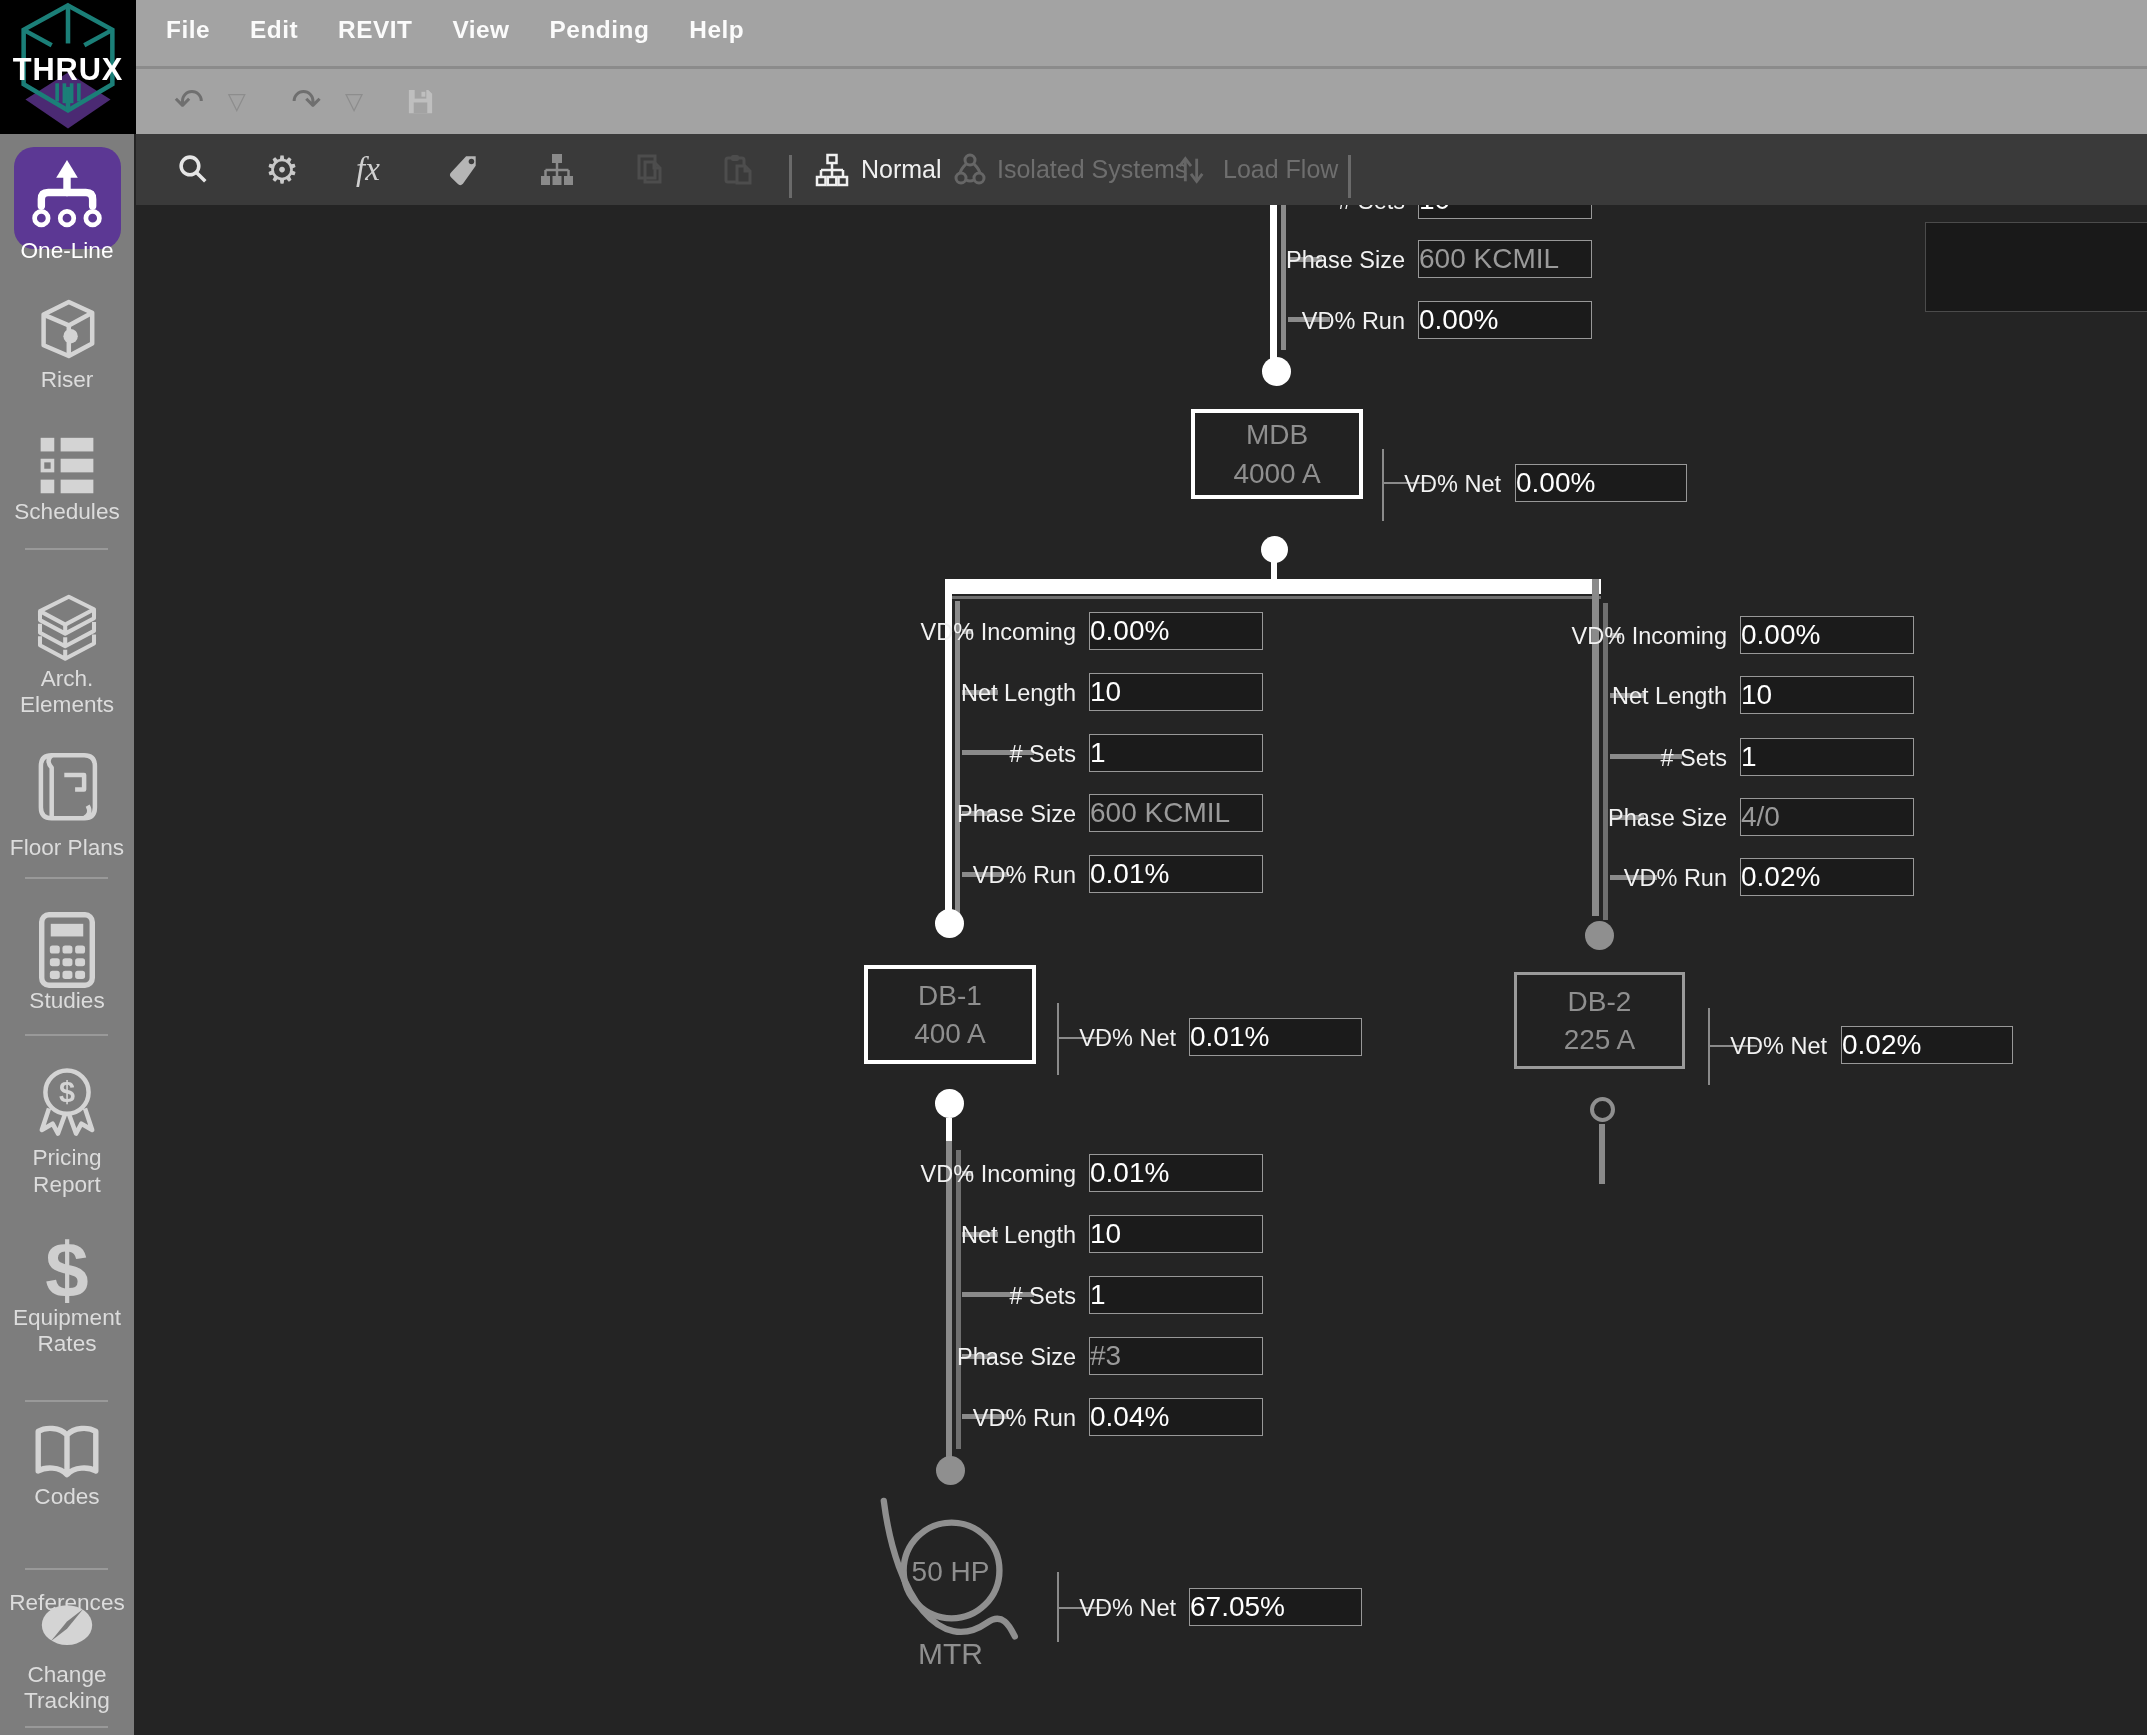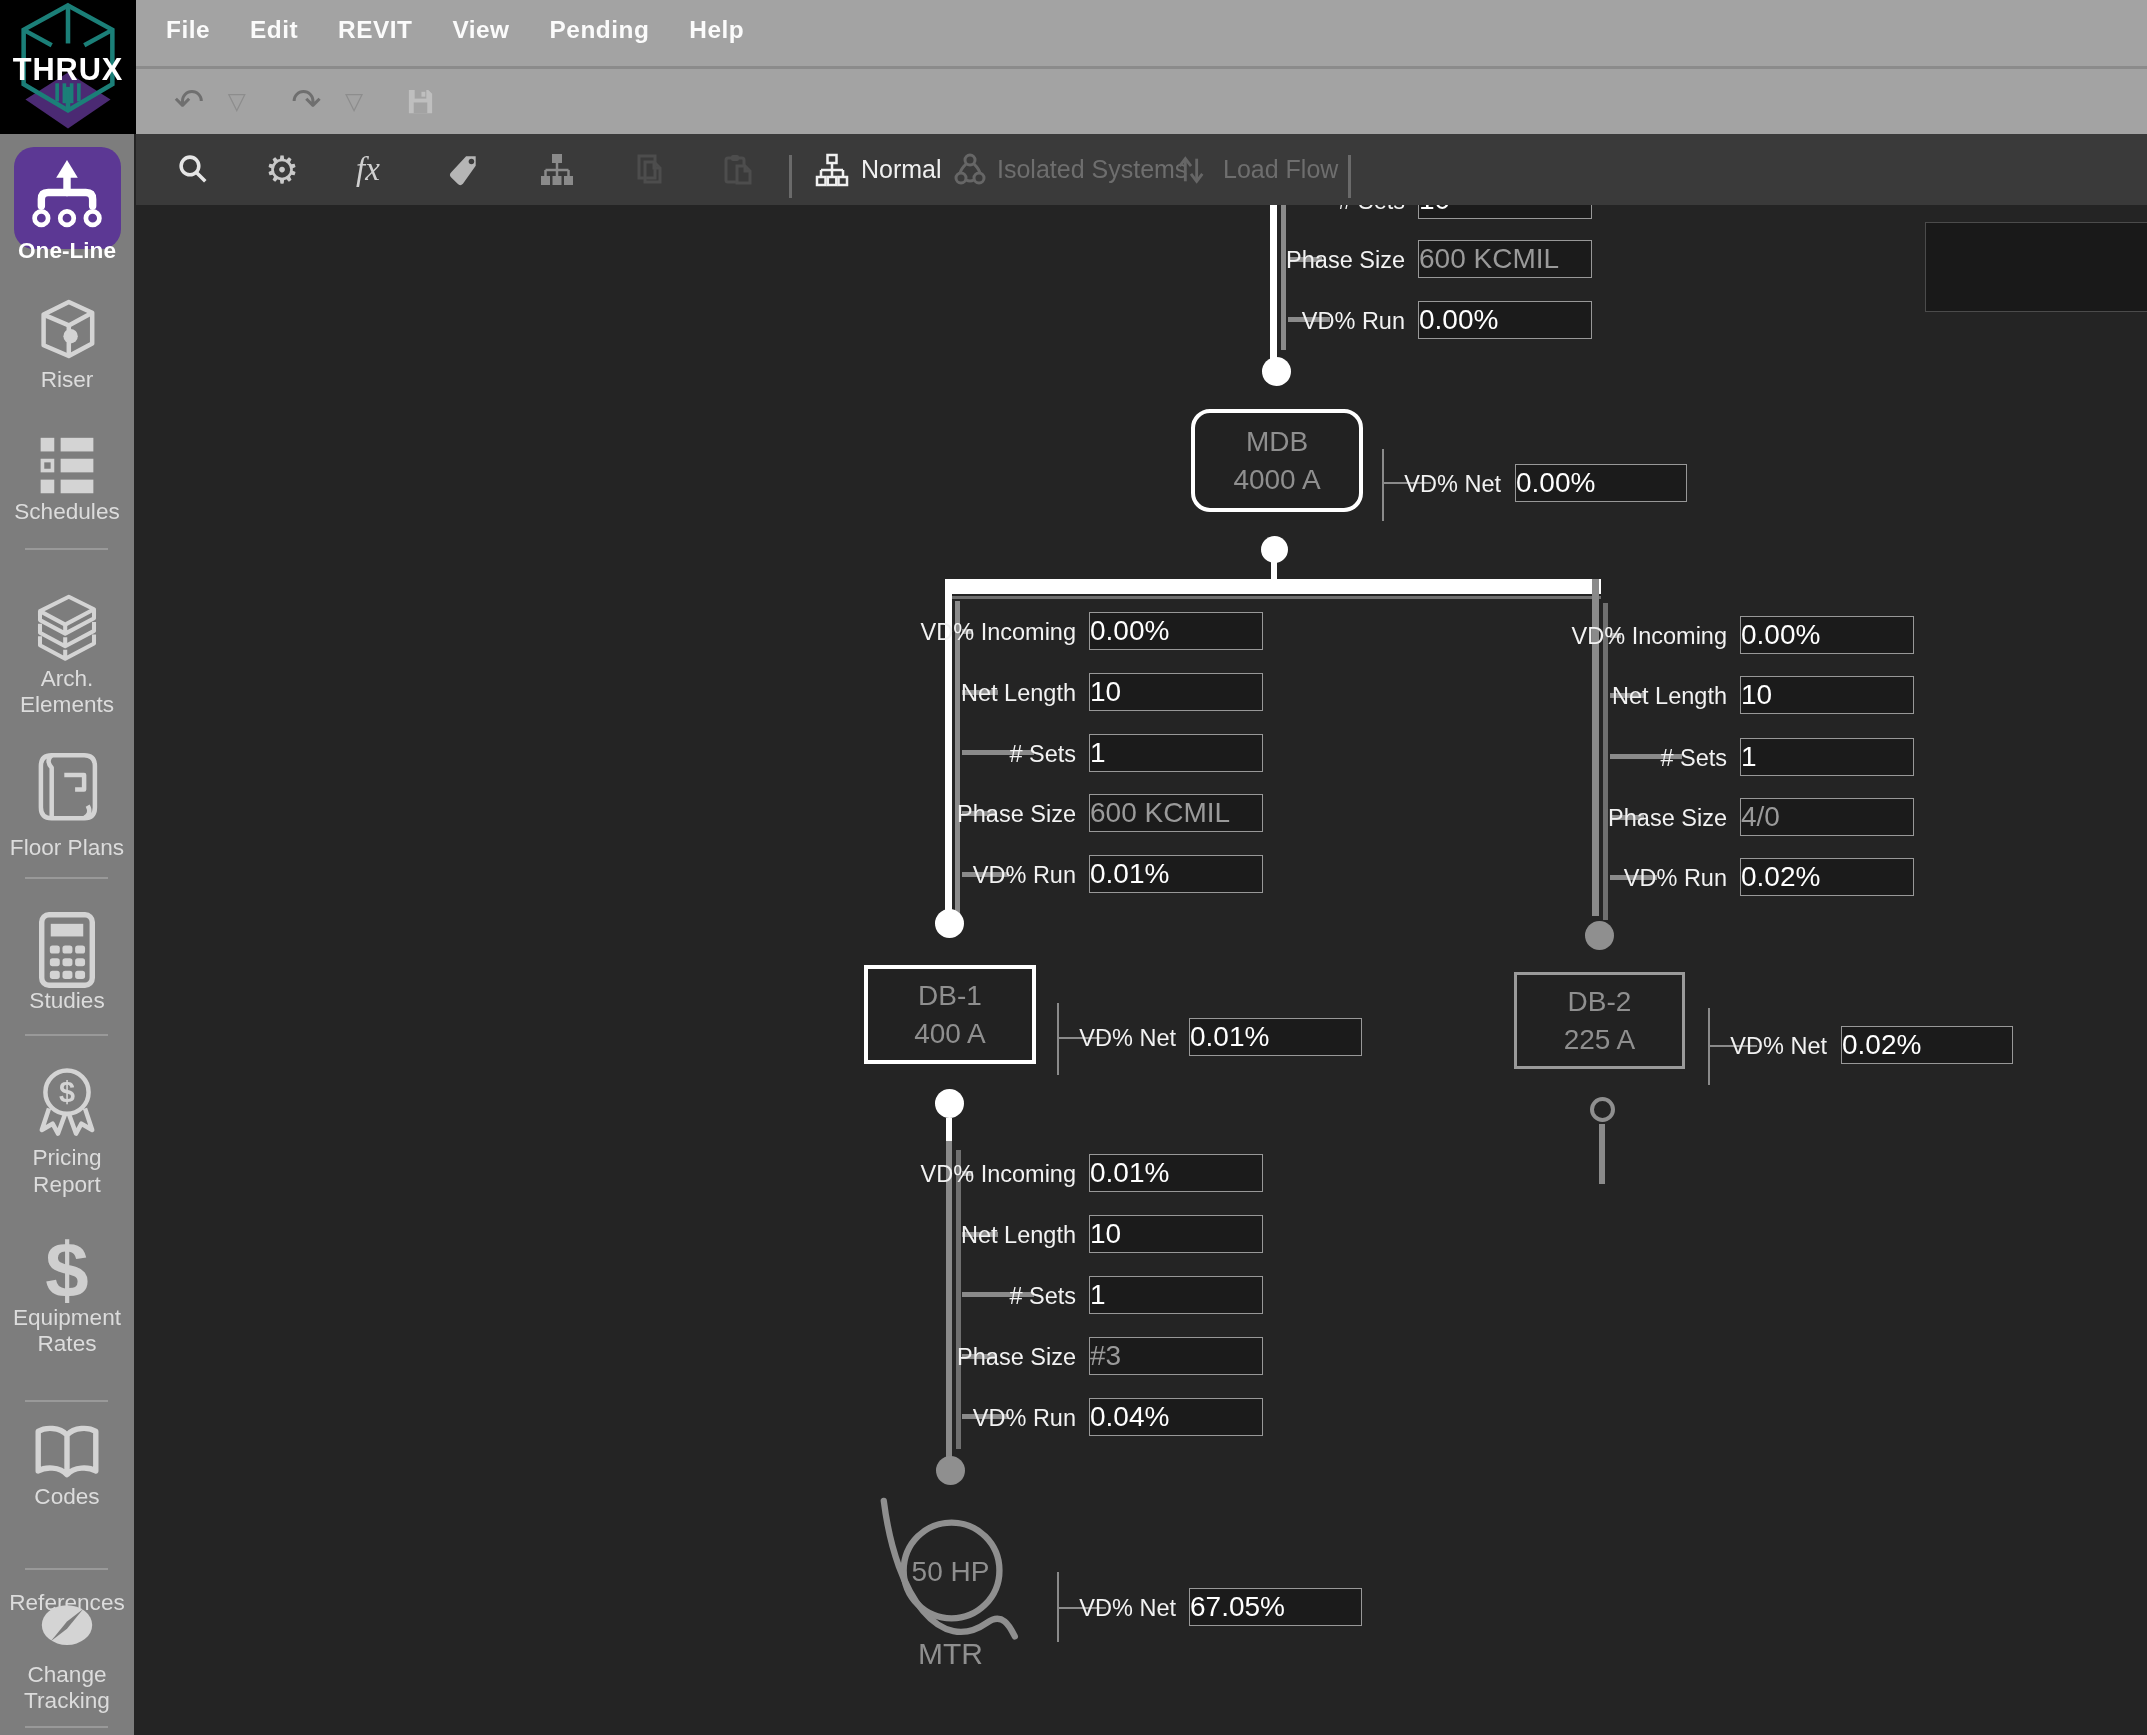--- a/index.html
+++ b/index.html
@@ -214,21 +214,21 @@
         <line x1="60" y1="60" x2="60" y2="34"></line>
       </g>
       <polygon points="60,12 44,38 76,38" fill="#fff"></polygon>
       <g stroke="#fff" stroke-width="7" fill="none">
         <circle cx="22" cy="98" r="10"></circle>
           <circle cx="60" cy="98" r="10"></circle>
           <circle cx="98" cy="98" r="10"></circle>
       </g>
     </svg>
   </div>
-  <div class="sb-label" style="top:104px; color:#fff;font-weight:bold;">One-Line</div>
+  <div class="sb-label" style="top:104px; color:#fff;">One-Line</div>
 
   <svg class="sb-icon" style="top:159px" width="74" height="72" viewBox="0 0 80 80">
     <g stroke="#d4d4d4" stroke-width="5" fill="none" stroke-linejoin="round">
       <polygon points="14,24 42,10 68,22 68,56 42,70 14,58"></polygon>
       <polyline points="14,24 42,36 68,22"></polyline>
       <line x1="42" y1="36" x2="42" y2="70"></line>
     </g>
     <circle cx="44" cy="48" r="8" fill="#d4d4d4"></circle>
   </svg>
   <div class="sb-label" style="top:233px">Riser</div>
@@ -331,21 +331,21 @@
   </div>
   <div class="fieldbox" style="left:1284px; top:35px;">
     <span class="lab">Phase Size</span>
     <span class="val dim">600 KCMIL</span>
   </div>
   <div class="fieldbox" style="left:1284px; top:96px;">
     <span class="lab">VD% Run</span>
     <span class="val">0.00%</span>
   </div>
 
-  <div class="equip sel" style="left:1057px; top:204px; width:172px; height:103px;border-radius:19px;">
+  <div class="equip sel" style="left:1057px; top:204px; width:172px; height:90px;">
     <div>MDB</div>
     <div>4000 A</div>
   </div>
   <div class="vline gray" style="left:1248px; top:244px; width:1.8px; height:72px;"></div>
   <div class="hline" style="left:1250px; top:277px; width:47px; height:1.8px;"></div>
   <div class="fieldbox" style="left:1381px; top:259px; width:172px;">
     <span class="lab" style="right:185px">VD% Net</span>
     <span class="val">0.00%</span>
   </div>
 

